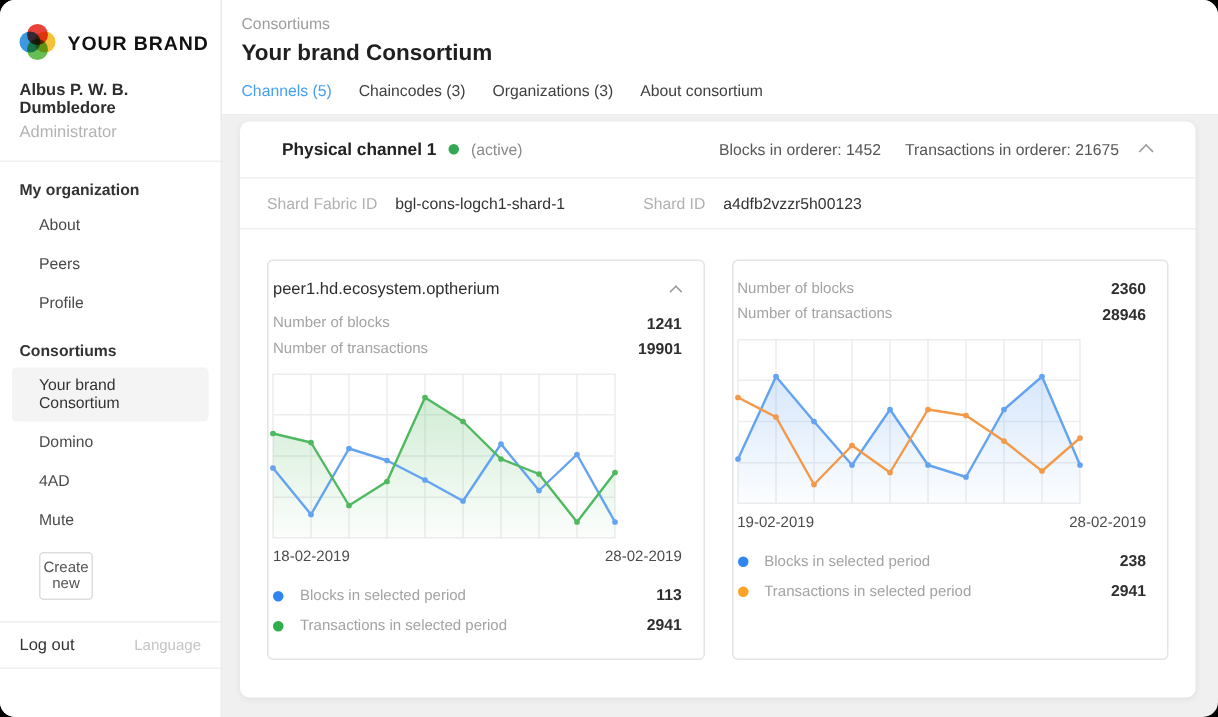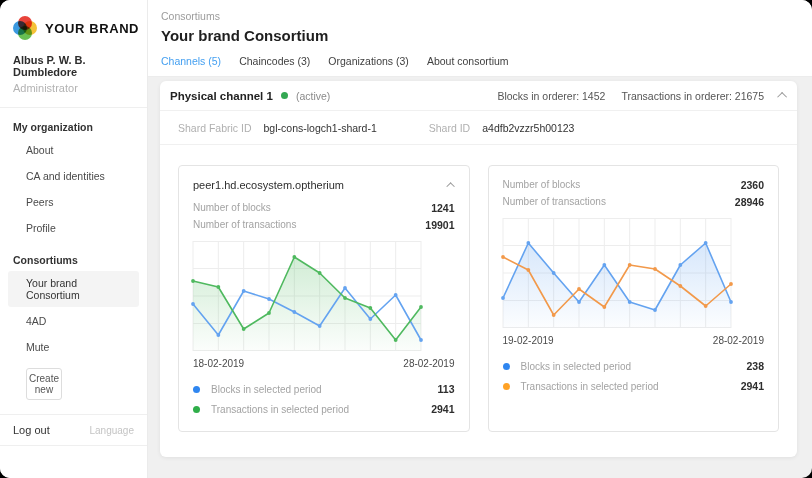--- a/index.html
+++ b/index.html
@@ -35,35 +35,35 @@
   .main { flex:1; display:flex; flex-direction:column; min-width:0; }
   .main-header { background:#fff; padding:10px 14px 0 13px; border-bottom:1px solid #ececec; }
   .breadcrumb { font-size:10.5px; color:#9c9c9c; }
   .page-title { font-size:15px; font-weight:bold; color:#1f1f1f; margin-top:5px; }
   .tabs { display:flex; gap:18px; margin-top:11px; padding-bottom:9px; }
   .tab { font-size:10.5px; color:#3f3f3f; cursor:pointer; text-decoration:none; }
   .tab.active { color:#45a0f1; }
 
   .content { flex:1; padding:4px 15px 0 12px; overflow:hidden; }
   .channel-card { background:#fff; border-radius:6px; box-shadow:0 1px 4px rgba(0,0,0,0.07); }
-  .channel-header { display:flex; align-items:center; justify-content:space-between; height:30px; padding:0 10px; border-bottom:1px solid #f0f0f0; }
+  .channel-header { display:flex; align-items:center; justify-content:space-between; height:38px; padding:0 28px; border-bottom:1px solid #f0f0f0; }
   .ch-left { display:flex; align-items:center; gap:8px; }
   .channel-name { font-size:11.5px; font-weight:bold; color:#222; }
   .status-dot { width:7px; height:7px; border-radius:50%; display:inline-block; }
   .status-text { font-size:10.5px; color:#8a8a8a; }
   .ch-right { display:flex; align-items:center; gap:16px; }
   .orderer-stat { font-size:10.5px; color:#555; }
   .chevron { width:7px; height:7px; border-left:1.5px solid #9a9a9a; border-top:1.5px solid #9a9a9a; transform:rotate(45deg) translateY(2px); display:inline-block; cursor:pointer; }
   .shard-row { display:flex; align-items:center; height:34px; padding:0 18px; border-bottom:1px solid #f0f0f0; }
   .shard-label { font-size:10.5px; color:#b0b0b0; }
   .shard-value { font-size:10.5px; color:#333; margin-left:12px; }
   .shard-gap { margin-left:52px; }
 
   .peers { display:flex; gap:18px; padding:20px 18px 25px 18px; }
-  .peer-card { width:308px; background:#fff; border:1px solid #e4e4e4; border-radius:4px; padding:10px 14px 12px 14px; }
+  .peer-card { width:308px; background:#fff; border:1px solid #e4e4e4; border-radius:4px; padding:10px 14px 12px 3px; }
   .peer-head { display:flex; align-items:center; justify-content:space-between; padding:3px 0 8px 0; }
   .peer-title { font-size:11px; color:#2e2e2e; }
   .chevron.small { width:6px; height:6px; }
   .stat-row { display:flex; justify-content:space-between; align-items:center; padding:2.5px 0; }
   .stat-label { font-size:10px; color:#a3a3a3; }
   .stat-value { font-size:10.5px; font-weight:bold; color:#2e2e2e; }
   .chart { width:228px; height:110px; margin-top:8px; overflow:visible; display:block; }
   .dates { display:flex; justify-content:space-between; margin-top:7px; }
   .date-label { font-size:10px; color:#4a4a4a; }
   .legend { margin-top:10px; }
@@ -88,26 +88,26 @@
       <span class="brand-name">YOUR BRAND</span>
     </div>
     <div class="user">
       <div class="user-name">Albus P. W. B. Dumbledore</div>
       <div class="user-role">Administrator</div>
     </div>
     <div class="divider"></div>
 
     <div class="nav-section-title">My organization</div>
     <a class="nav-item">About</a>
-    <a class="nav-item">CA and identities</a>
     <a class="nav-item">Peers</a>
     <a class="nav-item">Profile</a>
 
     <div class="nav-section-title">Consortiums</div>
     <a class="nav-item active">Your brand Consortium</a>
+    <a class="nav-item">Domino</a>
     <a class="nav-item">4AD</a>
     <a class="nav-item">Mute</a>
 
     <button class="create-new">Create new</button>
 
     <div class="logout-block">
       <div class="divider2"></div>
       <div class="logout-row">
         <a class="logout-link">Log out</a>
         <a class="language-link">Language</a>

